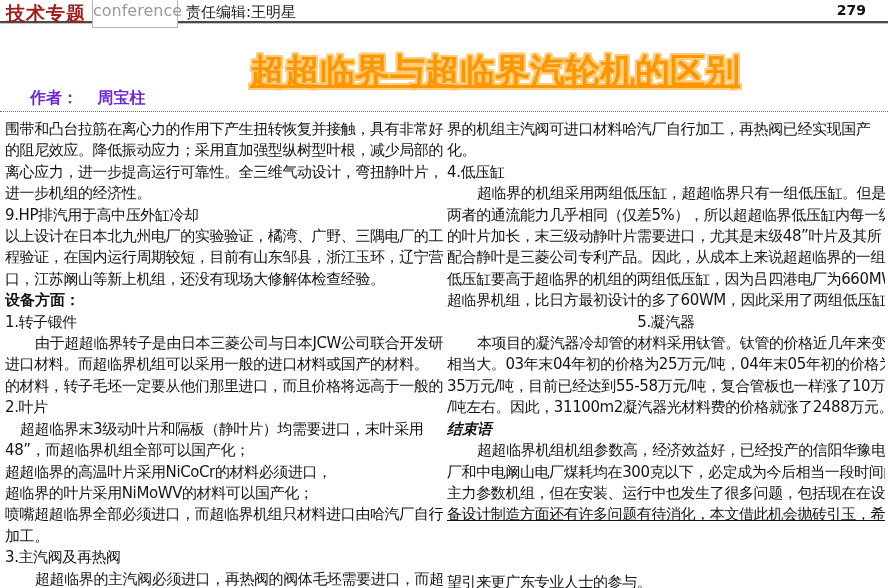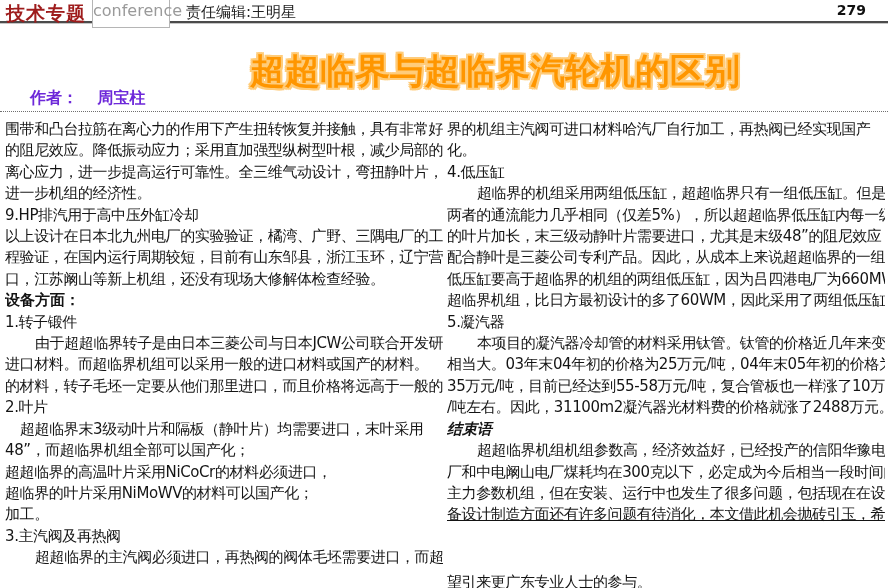--- a/index.html
+++ b/index.html
@@ -12,40 +12,41 @@
   
   .header-rule {
     position:absolute; left:0; top:21px; width:888px; height:2px;
     background:#4b4b4b; border-bottom:1px solid #c6c6c6;
   }
   .section-label {
     position:absolute; left:6px; top:1px; font-size:19px; font-weight:bold;
     color:var(--accent); letter-spacing:1px; white-space:nowrap;
   }
   .conference-box {
-    position:absolute; left:92px; top:-1px; width:78px; height:29px;
+    position:absolute; left:92px; top:-1px; width:86px; height:29px;
     background:#fff; border:1px solid #b5b5b5; border-top:none;
     color:#9a9a9a; font-size:16px; line-height:24px; text-align:center;
     box-sizing:border-box; white-space:nowrap;
   }
   .editor-label {
     position:absolute; left:186px; top:3px; font-size:15px; color:#222; white-space:nowrap;
   }
   .page-number {
     position:absolute; right:22px; top:2px; font-size:14px; font-weight:bold; color:#111;
   }
   
   .article-title {
     position:absolute; left:102px; top:48px; width:786px; text-align:center;
     font-size:35px; font-weight:bold; color:var(--title-color); white-space:nowrap;
     text-shadow:
       -2px -2px 0 var(--title-halo), 2px -2px 0 var(--title-halo),
       -2px  2px 0 var(--title-halo), 2px  2px 0 var(--title-halo),
       -2px  0   0 var(--title-halo), 2px  0   0 var(--title-halo),
        0   -2px 0 var(--title-halo), 0    2px 0 var(--title-halo);
+    text-decoration: underline;
   }
   .author-line {
     position:absolute; left:30px; top:88px; font-size:16px; font-weight:bold;
     color:#6d28d9; white-space:nowrap;
   }
   .author-line .author-name { margin-left:14px; }
   .dotted-rule {
     position:absolute; left:0; top:111px; width:888px; height:0;
     border-top:1px dotted #6f6f6f;
   }
@@ -89,35 +90,36 @@
       <div class="tline bold" style="text-indent: 0em;">设备方面：</div>
       <div class="tline" style="text-indent: 0em;">1.转子锻件</div>
       <div class="tline" style="text-indent: 2em;">由于超超临界转子是由日本三菱公司与日本JCW公司联合开发研制</div>
       <div class="tline" style="text-indent: 0em;">进口材料。而超临界机组可以采用一般的进口材料或国产的材料。</div>
       <div class="tline" style="text-indent: 0em;">的材料，转子毛坯一定要从他们那里进口，而且价格将远高于一般的</div>
       <div class="tline" style="text-indent: 0em;">2.叶片</div>
       <div class="tline" style="text-indent: 1em;">超超临界末3级动叶片和隔板（静叶片）均需要进口，末叶采用</div>
       <div class="tline" style="text-indent: 0em;">48”，而超临界机组全部可以国产化；</div>
       <div class="tline" style="text-indent: 0em;">超超临界的高温叶片采用NiCoCr的材料必须进口，</div>
       <div class="tline" style="text-indent: 0em;">超临界的叶片采用NiMoWV的材料可以国产化；</div>
+      <div class="tline" style="text-indent: 0em;">喷嘴超超临界全部必须进口，而超临界机组只材料进口由哈汽厂自行</div>
       <div class="tline" style="text-indent: 0em;">加工。</div>
       <div class="tline" style="text-indent: 0em;">3.主汽阀及再热阀</div>
       <div class="tline" style="text-indent: 2em;">超超临界的主汽阀必须进口，再热阀的阀体毛坯需要进口，而超临</div>
     </div>
   <div class="col col-right" id="col-right">
       <div class="tline" style="text-indent: 0em;">界的机组主汽阀可进口材料哈汽厂自行加工，再热阀已经实现国产</div>
       <div class="tline" style="text-indent: 0em;">化。</div>
       <div class="tline" style="text-indent: 0em;">4.低压缸</div>
       <div class="tline" style="text-indent: 2em;">超临界的机组采用两组低压缸，超超临界只有一组低压缸。但是</div>
       <div class="tline" style="text-indent: 0em;">两者的通流能力几乎相同（仅差5%），所以超超临界低压缸内每一级</div>
-      <div class="tline" style="text-indent: 0em;">的叶片加长，末三级动静叶片需要进口，尤其是末级48”的阻尼效应</div>
+      <div class="tline" style="text-indent: 0em;">的叶片加长，末三级动静叶片需要进口，尤其是末级48”叶片及其所</div>
       <div class="tline" style="text-indent: 0em;">配合静叶是三菱公司专利产品。因此，从成本上来说超超临界的一组</div>
       <div class="tline" style="text-indent: 0em;">低压缸要高于超临界的机组的两组低压缸，因为吕四港电厂为660MW超</div>
       <div class="tline" style="text-indent: 0em;">超临界机组，比日方最初设计的多了60WM，因此采用了两组低压缸来</div>
-      <div class="tline" style="text-indent: 0em;">5.凝汽器</div>
+      <div class="tline" style="text-indent: 0em; text-align: center;">5.凝汽器</div>
       <div class="tline" style="text-indent: 2em;">本项目的凝汽器冷却管的材料采用钛管。钛管的价格近几年来变化</div>
       <div class="tline" style="text-indent: 0em;">相当大。03年末04年初的价格为25万元/吨，04年末05年初的价格为</div>
       <div class="tline" style="text-indent: 0em;">35万元/吨，目前已经达到55-58万元/吨，复合管板也一样涨了10万元</div>
       <div class="tline" style="text-indent: 0em;">/吨左右。因此，31100m2凝汽器光材料费的价格就涨了2488万元。</div>
       <div class="tline bold" style="text-indent: 0em; font-style: italic;">结束语</div>
       <div class="tline" style="text-indent: 2em;">超超临界机组机组参数高，经济效益好，已经投产的信阳华豫电</div>
       <div class="tline" style="text-indent: 0em;">厂和中电阚山电厂煤耗均在300克以下，必定成为今后相当一段时间内</div>
       <div class="tline" style="text-indent: 0em;">主力参数机组，但在安装、运行中也发生了很多问题，包括现在在设</div>
       <div class="tline" style="text-indent: 0em; text-decoration: underline;">备设计制造方面还有许多问题有待消化，本文借此机会抛砖引玉，希</div>
       <div class="tline" style="text-indent: 0em; margin-top: 46px;">望引来更广东专业人士的参与。</div>

